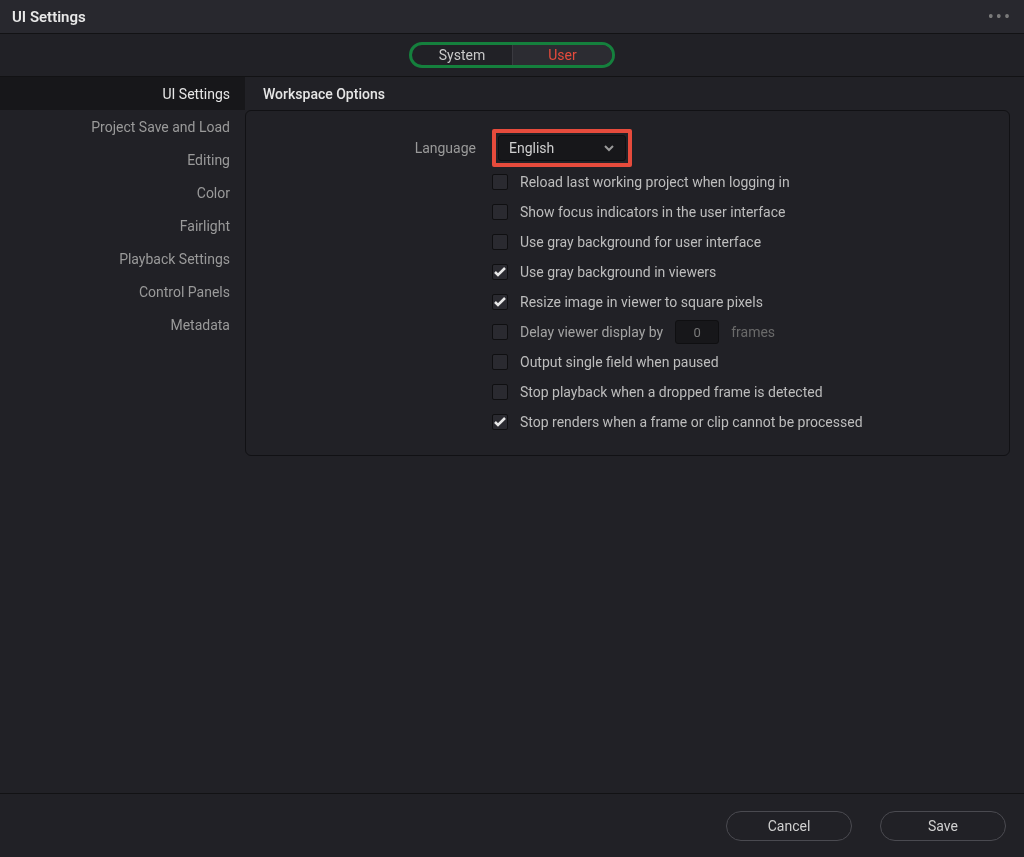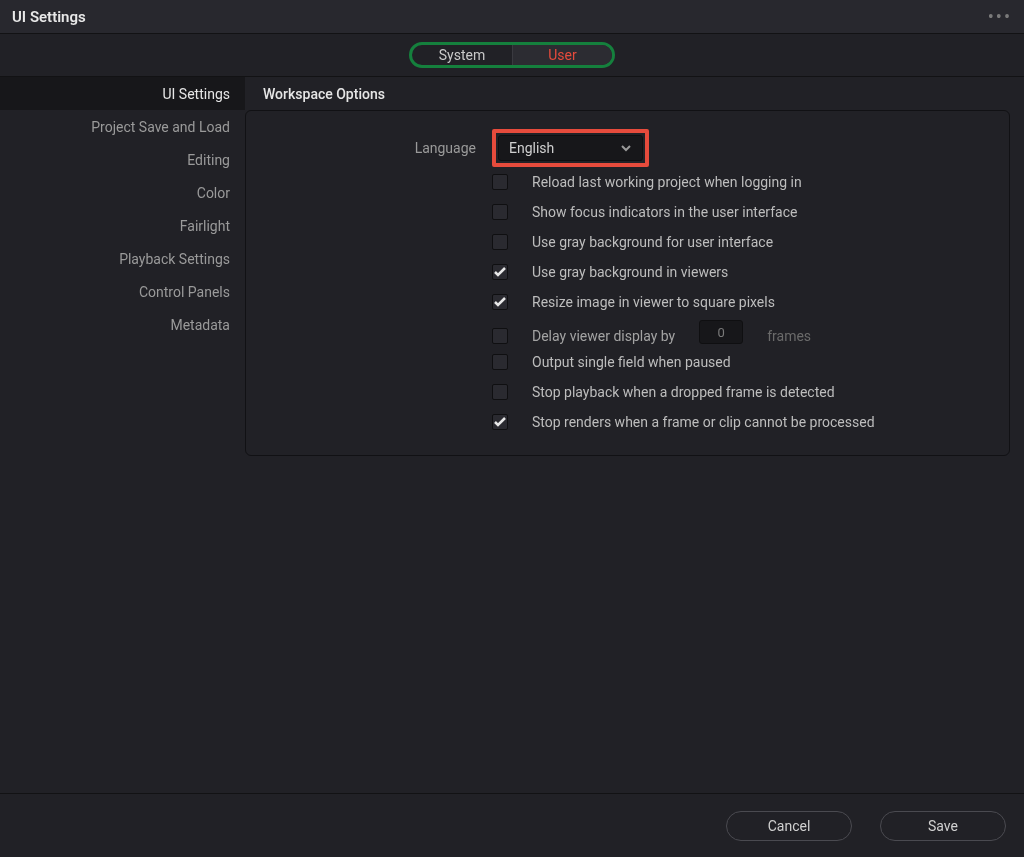--- a/index.html
+++ b/index.html
@@ -101,40 +101,40 @@
     color: #9a9a9a;
     padding-right: 16px;
     font-size: 14px;
   }
   .ctrl-col {
     flex: 1 1 auto;
     display: flex; align-items: center;
     gap: 10px;
   }
   .dropdown {
-    width: 145px; height: 26px;
+    width: 128px; height: 26px;
     background: #17171a;
     border: 1px solid #0f0f11;
     border-radius: 3px;
     display: flex; align-items: center; justify-content: space-between;
     padding: 0 10px;
     color: #d0d0d0;
     cursor: pointer;
     font-size: 14px;
   }
   .highlight {
     border: 4px solid #e64b3c;
     border-radius: 2px;
     padding: 2px;
     display: inline-flex;
   }
   .chev { display: inline-flex; }
   .chev svg { width: 12px; height: 12px; stroke: #9a9a9a; stroke-width: 2; fill: none; }
   .cbwrap {
-    display: flex; align-items: flex-end; gap: 24px;
+    display: flex; align-items: center; gap: 12px;
     color: #bdbdbd;
     font-size: 14px;
   }
   .cb {
     width: 16px; height: 16px;
     border: 1px solid #0f0f11;
     background: #2a2a30;
     border-radius: 2px;
     display: flex; align-items: center; justify-content: center;
     cursor: pointer;

